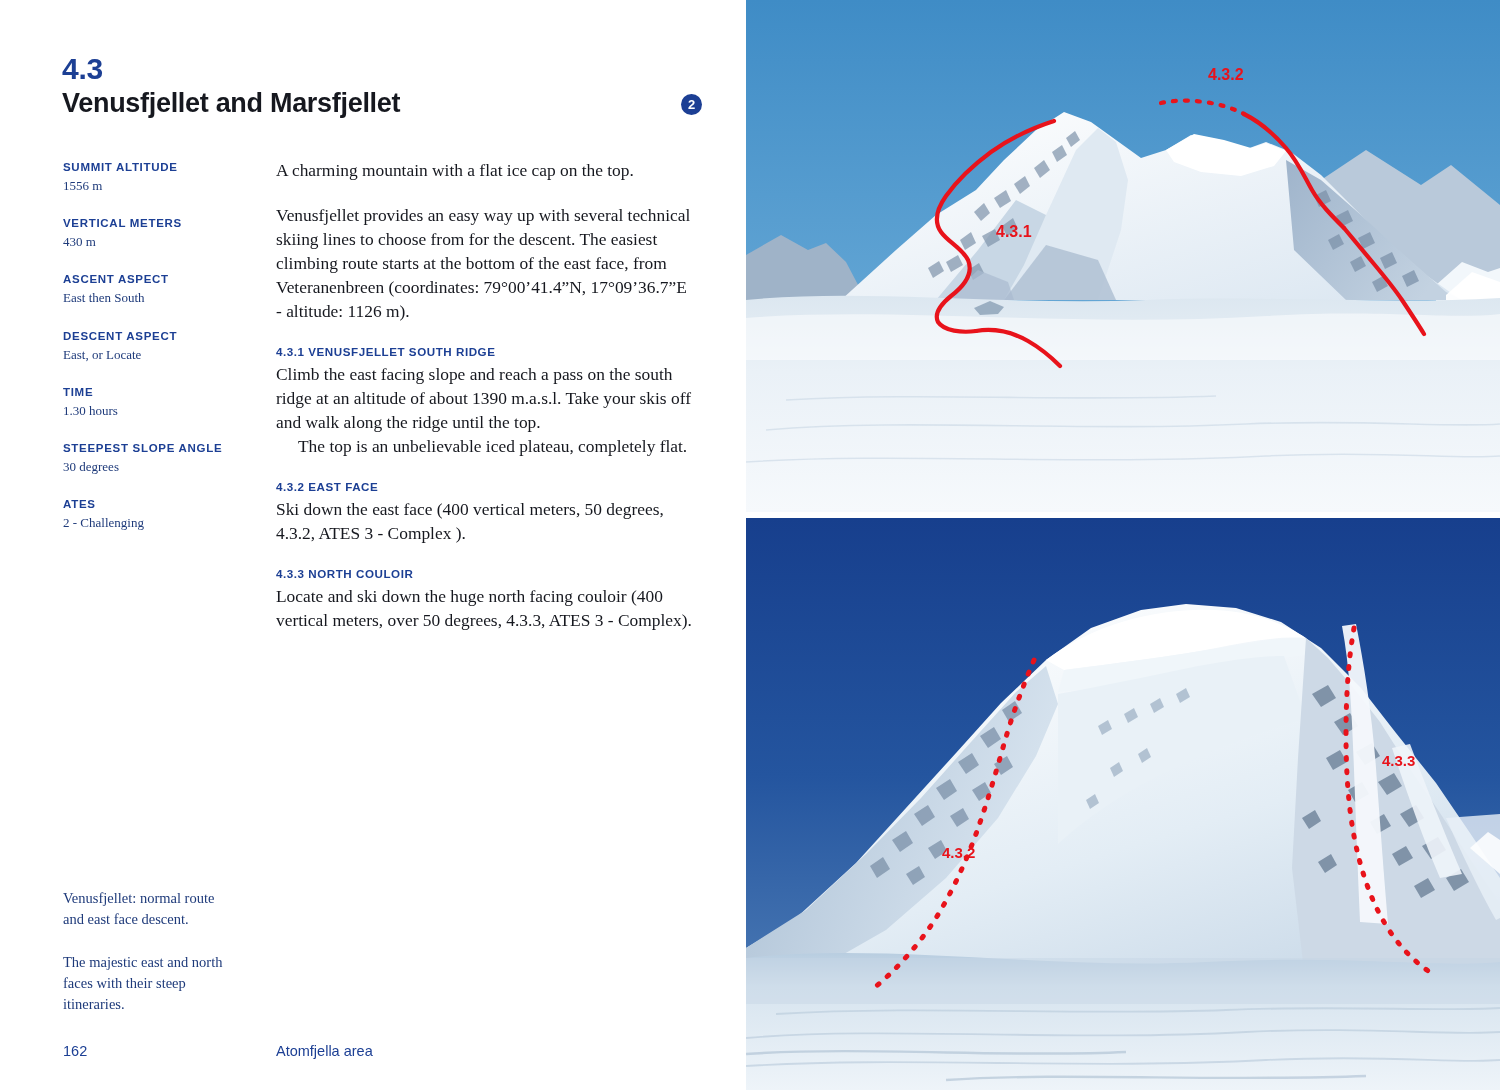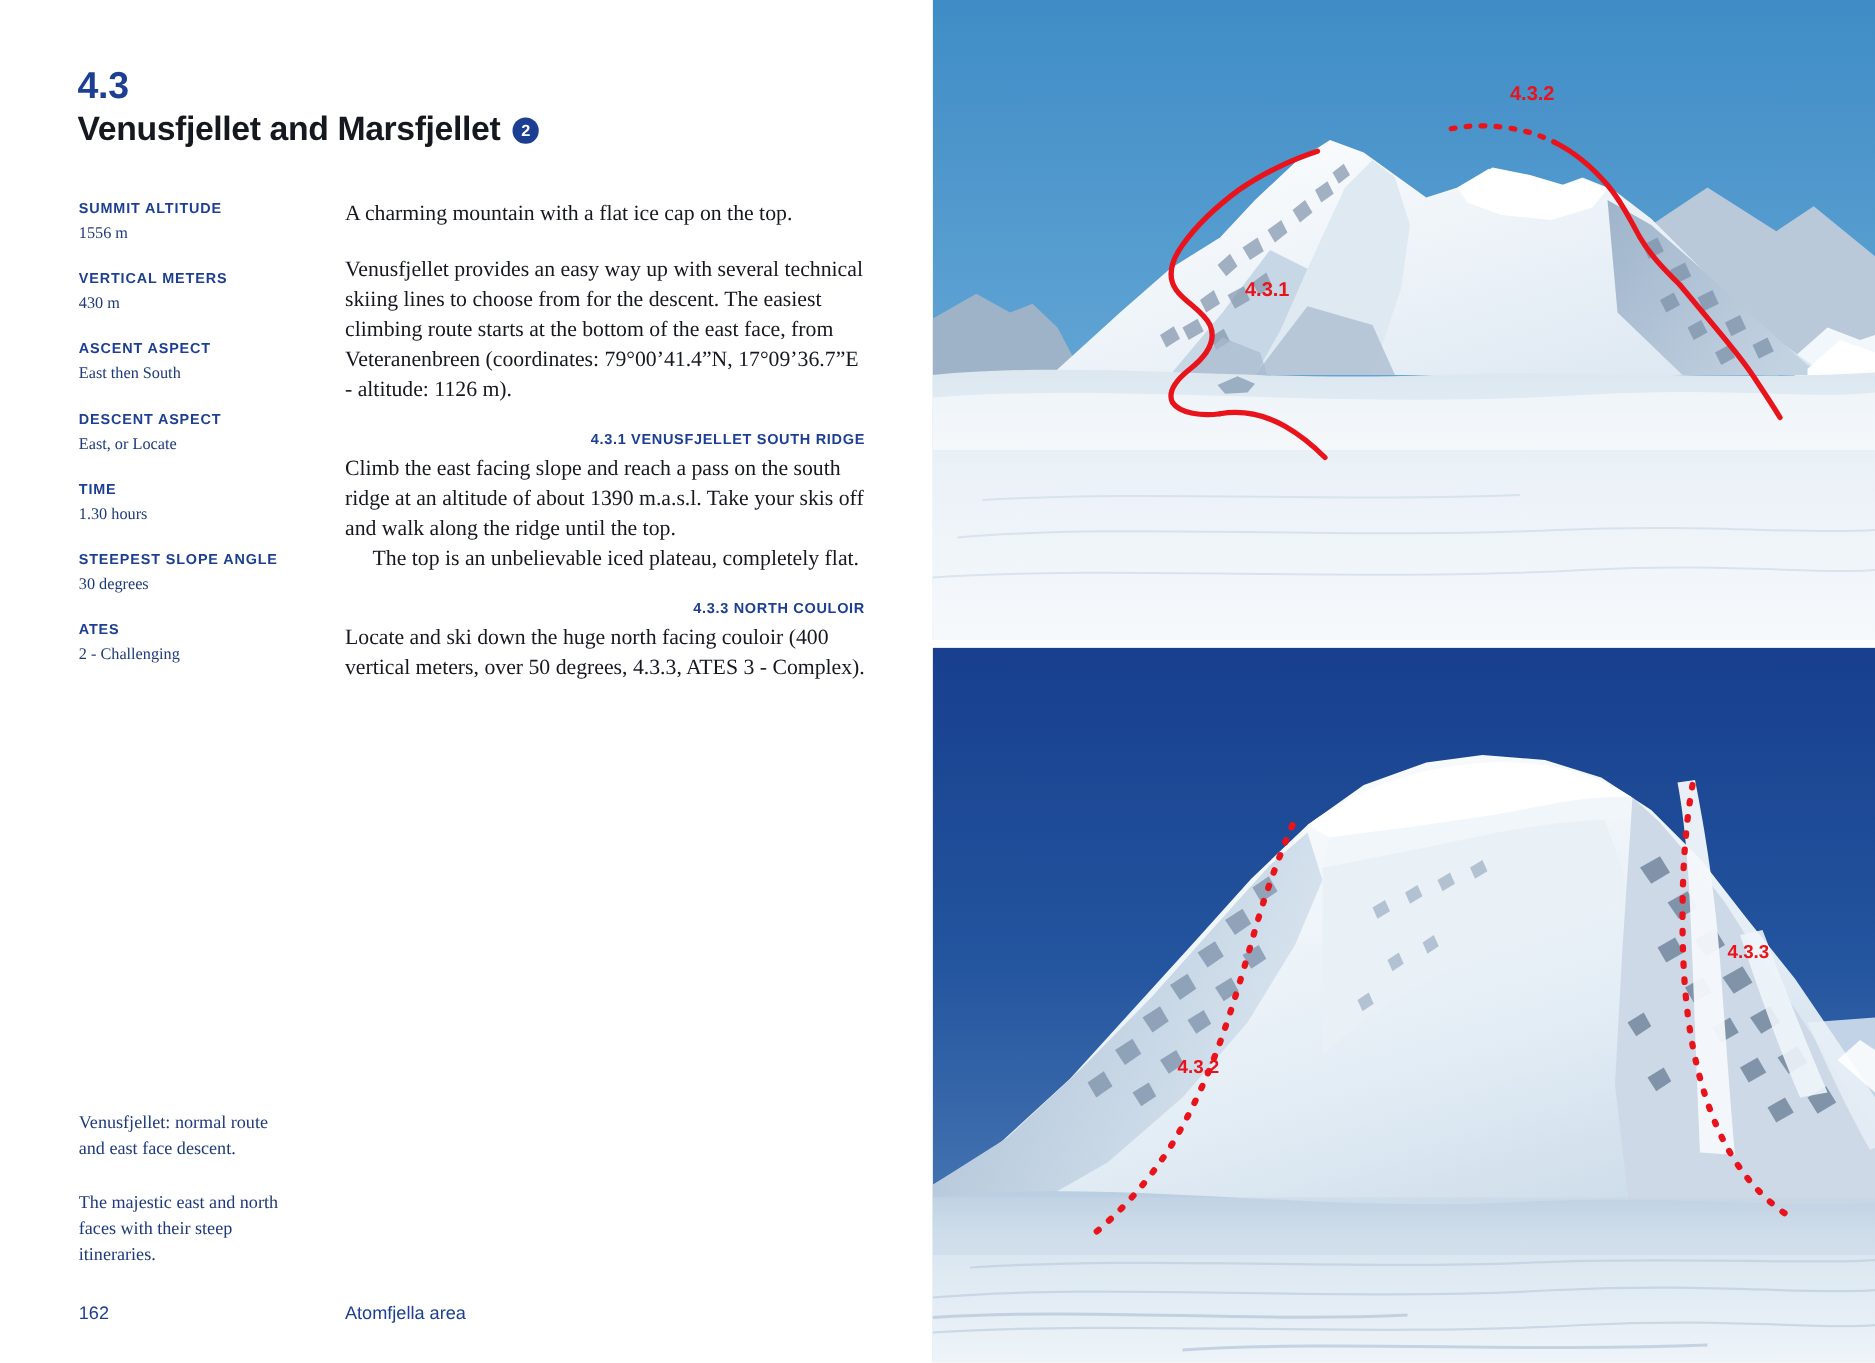--- a/index.html
+++ b/index.html
@@ -42,20 +42,21 @@
     font-weight: 700;
     color: #1c3f94;
     letter-spacing: -0.2px;
     line-height: 1.1;
   }
   .chapter-title-row {
     display: flex;
     align-items: center;
     gap: 10px;
     margin-top: 3px;
+    justify-content: space-between;
   }
   .chapter-title {
     font-size: 27px;
     font-weight: 700;
     color: #16181f;
     letter-spacing: -0.3px;
     line-height: 1.15;
     white-space: nowrap;
   }
   .badge {
@@ -115,21 +116,20 @@
   .body-p.tight { margin-bottom: 0; }
   .body-p.indent { text-indent: 22px; }
   .route-head {
     font-size: 11.6px;
     font-weight: 700;
     color: #1c3f94;
     letter-spacing: 0.55px;
     text-transform: uppercase;
     margin: 0 0 3px 0;
     line-height: 1.3;
-    text-align: right;
   }
   .route-block { margin-bottom: 21px; }
 
   
   .captions {
     position: absolute;
     left: 63px;
     top: 888px;
     width: 170px;
   }
@@ -238,20 +238,24 @@
       <p class="body-p">A charming mountain with a flat ice cap on the top.</p>
       <p class="body-p">Venusfjellet provides an easy way up with several technical skiing lines to choose from for the descent. The easiest climbing route starts at the bottom of the east face, from Veteranenbreen (coordinates: 79°00’41.4”N, 17°09’36.7”E - altitude: 1126 m).</p>
 
       <div class="route-block">
         <div class="route-head">4.3.1 VENUSFJELLET SOUTH RIDGE</div>
         <p class="body-p tight">Climb the east facing slope and reach a pass on the south ridge at an altitude of about 1390 m.a.s.l. Take your skis off and walk along the ridge until the top.</p>
         <p class="body-p indent tight">The top is an unbelievable iced plateau, completely flat.</p>
       </div>
 
 
+      <div class="route-block">
+        <div class="route-head">4.3.2 EAST FACE</div>
+        <p class="body-p tight">Ski down the east face (400 vertical meters, 50 degrees, 4.3.2, ATES 3 - Complex ).</p>
+      </div>
 
       <div class="route-block">
         <div class="route-head">4.3.3 NORTH COULOIR</div>
         <p class="body-p tight">Locate and ski down the huge north facing couloir (400 vertical meters, over 50 degrees, 4.3.3, ATES 3 - Complex).</p>
       </div>
     </div>
 
     <div class="captions">
       <p class="caption">Venusfjellet: normal route and east face descent.</p>
       <p class="caption">The majestic east and north faces with their steep itineraries.</p>

